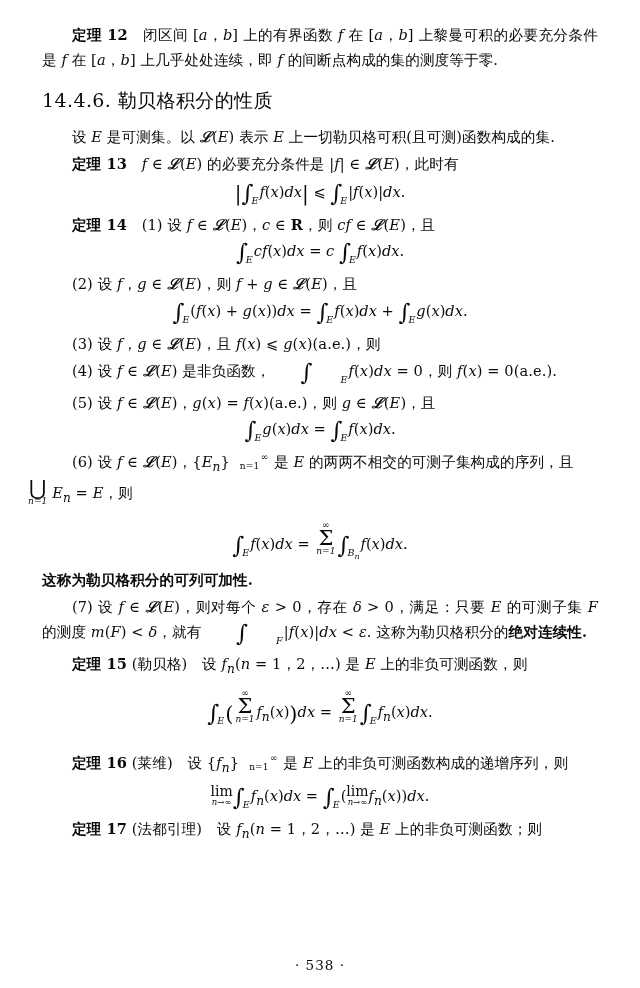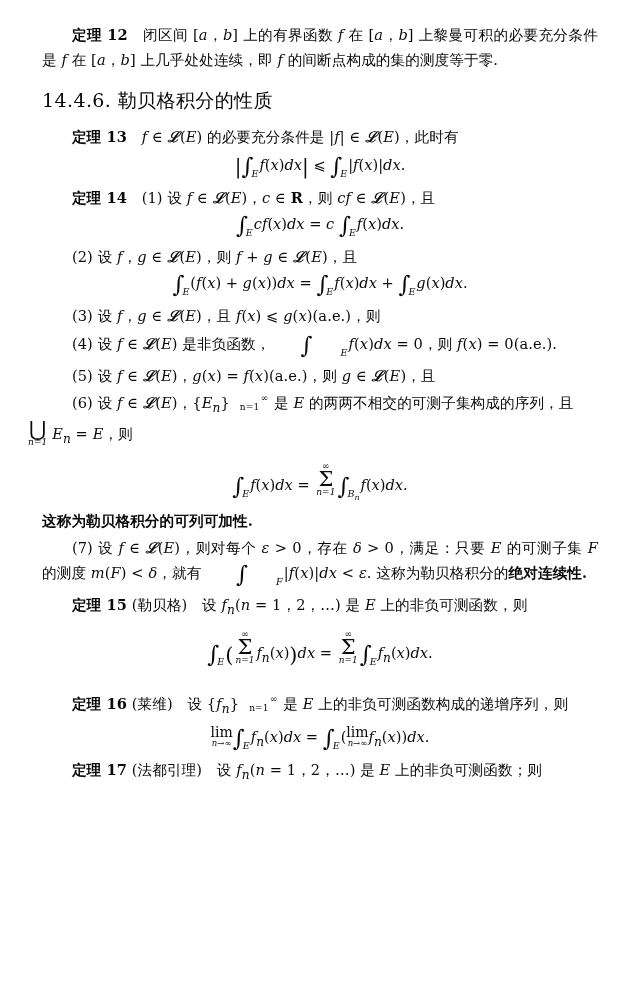--- a/index.html
+++ b/index.html
@@ -113,20 +113,21 @@
 </head>
 <body>
 
 <div class="page">
   <div class="content">
 
     <p class="para indent2"><span class="bold">定理 12</span>　闭区间 [<span class="it">a</span>，<span class="it">b</span>] 上的有界函数 <span class="it">f</span> 在 [<span class="it">a</span>，<span class="it">b</span>] 上黎曼可积的必要充分条件是 <span class="it">f</span> 在 [<span class="it">a</span>，<span class="it">b</span>] 上几乎处处连续，即 <span class="it">f</span> 的间断点构成的集的测度等于零.</p>
 
     <h2 class="heading">14.4.6. 勒贝格积分的性质</h2>
 
+    <p class="para indent2">设 <span class="it">E</span> 是可测集。以 <span class="scr">ℒ</span>(<span class="it">E</span>) 表示 <span class="it">E</span> 上一切勒贝格可积(且可测)函数构成的集.</p>
 
     <p class="para indent2"><span class="bold">定理 13</span>　<span class="it">f</span> ∈ <span class="scr">ℒ</span>(<span class="it">E</span>) 的必要充分条件是 |<span class="it">f</span>| ∈ <span class="scr">ℒ</span>(<span class="it">E</span>)，此时有</p>
 
     <div class="eq">
       <span style="font-size:20px;vertical-align:-3px;">|</span><span class="intg">∫</span><span class="sub">E</span><span class="it">f</span>(<span class="it">x</span>)<span class="it">dx</span><span style="font-size:20px;vertical-align:-3px;">|</span>&nbsp;⩽&nbsp;<span class="intg">∫</span><span class="sub">E</span>|<span class="it">f</span>(<span class="it">x</span>)|<span class="it">dx</span>.
     </div>
 
     <p class="para indent2"><span class="bold">定理 14</span>　(1) 设 <span class="it">f</span> ∈ <span class="scr">ℒ</span>(<span class="it">E</span>)，<span class="it">c</span> ∈ <span class="bold">R</span>，则 <span class="it">cf</span> ∈ <span class="scr">ℒ</span>(<span class="it">E</span>)，且</p>
 
     <div class="eq">
@@ -139,20 +140,23 @@
       <span class="intg">∫</span><span class="sub">E</span>(<span class="it">f</span>(<span class="it">x</span>) + <span class="it">g</span>(<span class="it">x</span>))<span class="it">dx</span> = <span class="intg">∫</span><span class="sub">E</span><span class="it">f</span>(<span class="it">x</span>)<span class="it">dx</span> + <span class="intg">∫</span><span class="sub">E</span><span class="it">g</span>(<span class="it">x</span>)<span class="it">dx</span>.
     </div>
 
     <p class="para indent2">(3) 设 <span class="it">f</span>，<span class="it">g</span> ∈ <span class="scr">ℒ</span>(<span class="it">E</span>)，且 <span class="it">f</span>(<span class="it">x</span>) ⩽ <span class="it">g</span>(<span class="it">x</span>)(a.e.)，则</p>
 
 
     <p class="para indent2">(4) 设 <span class="it">f</span> ∈ <span class="scr">ℒ</span>(<span class="it">E</span>) 是非负函数，<span class="intg">∫</span><span class="sub">E</span><span class="it">f</span>(<span class="it">x</span>)<span class="it">dx</span> = 0，则 <span class="it">f</span>(<span class="it">x</span>) = 0(a.e.).</p>
 
     <p class="para indent2">(5) 设 <span class="it">f</span> ∈ <span class="scr">ℒ</span>(<span class="it">E</span>)，<span class="it">g</span>(<span class="it">x</span>) = <span class="it">f</span>(<span class="it">x</span>)(a.e.)，则 <span class="it">g</span> ∈ <span class="scr">ℒ</span>(<span class="it">E</span>)，且</p>
 
+    <div class="eq">
+      <span class="intg">∫</span><span class="sub">E</span><span class="it">g</span>(<span class="it">x</span>)<span class="it">dx</span> = <span class="intg">∫</span><span class="sub">E</span><span class="it">f</span>(<span class="it">x</span>)<span class="it">dx</span>.
+    </div>
 
     <p class="para indent2">(6) 设 <span class="it">f</span> ∈ <span class="scr">ℒ</span>(<span class="it">E</span>)，{<span class="it">E<sub>n</sub></span>}<span class="supsub">∞<br>n=1</span> 是 <span class="it">E</span> 的两两不相交的可测子集构成的序列，且</p>
 
     <p class="para noind" style="margin-left:-14px;"><span class="bigcup"><span class="mid">⋃</span><span class="bot">n=1</span></span>&nbsp;<span class="it">E<sub>n</sub></span> = <span class="it">E</span>，则</p>
 
     <div class="eq" style="margin-top:12px;">
       <span class="intg">∫</span><span class="sub">E</span><span class="it">f</span>(<span class="it">x</span>)<span class="it">dx</span> = <span class="sumwrap"><span class="top">∞</span><span class="mid">Σ</span><span class="bot">n=1</span></span><span class="intg">∫</span><span class="sub">B<sub>n</sub></span><span class="it">f</span>(<span class="it">x</span>)<span class="it">dx</span>.
     </div>
 
     <p class="para noind"><span class="bold">这称为勒贝格积分的</span><span class="bold">可列可加性.</span></p>
@@ -168,13 +172,14 @@
     <p class="para indent2" style="margin-top:24px;"><span class="bold">定理 16</span> (莱维)　设 {<span class="it">f<sub>n</sub></span>}<span class="supsub">∞<br>n=1</span> 是 <span class="it">E</span> 上的非负可测函数构成的递增序列，则</p>
 
     <div class="eq">
       <span style="display:inline-block;text-align:center;line-height:1;vertical-align:-4px;"><span style="display:block;font-size:14px;">lim</span><span style="display:block;font-size:8.5px;font-style:italic;">n→∞</span></span><span class="intg">∫</span><span class="sub">E</span><span class="it">f<sub>n</sub></span>(<span class="it">x</span>)<span class="it">dx</span> = <span class="intg">∫</span><span class="sub">E</span>(<span style="display:inline-block;text-align:center;line-height:1;vertical-align:-4px;"><span style="display:block;font-size:14px;">lim</span><span style="display:block;font-size:8.5px;font-style:italic;">n→∞</span></span><span class="it">f<sub>n</sub></span>(<span class="it">x</span>))<span class="it">dx</span>.
     </div>
 
     <p class="para indent2"><span class="bold">定理 17</span> (法都引理)　设 <span class="it">f<sub>n</sub></span>(<span class="it">n</span> = 1，2，…) 是 <span class="it">E</span> 上的非负可测函数；则</p>
 
   </div>
 
+  <div class="footer">· 538 ·</div>
 </div>
 
 </body></html>

